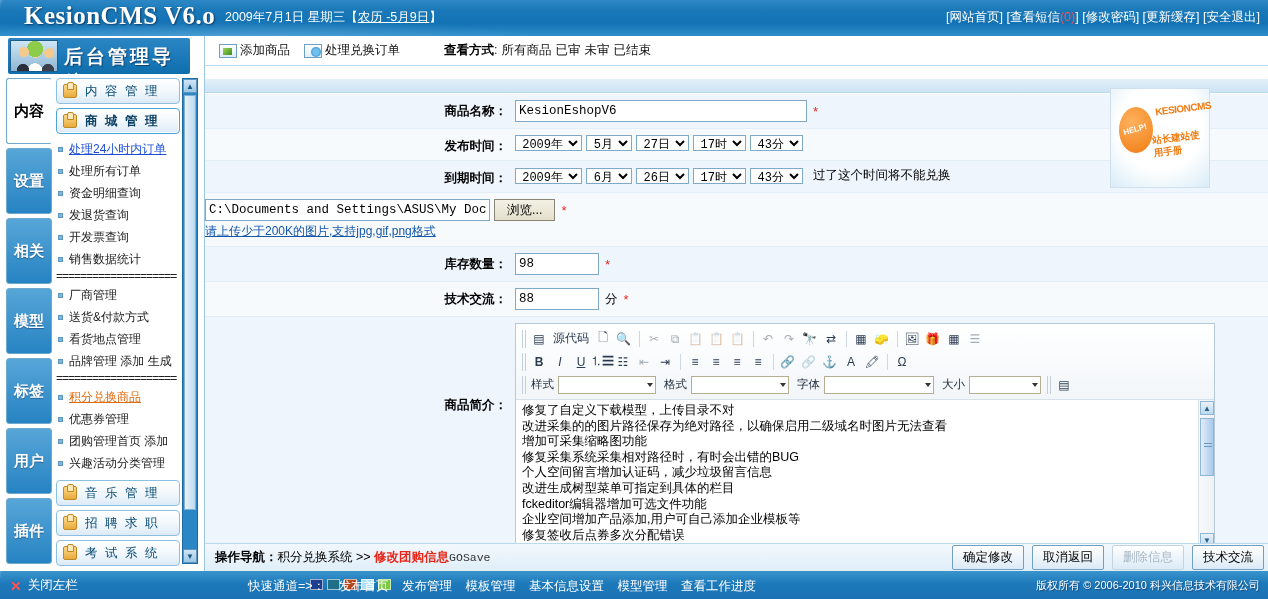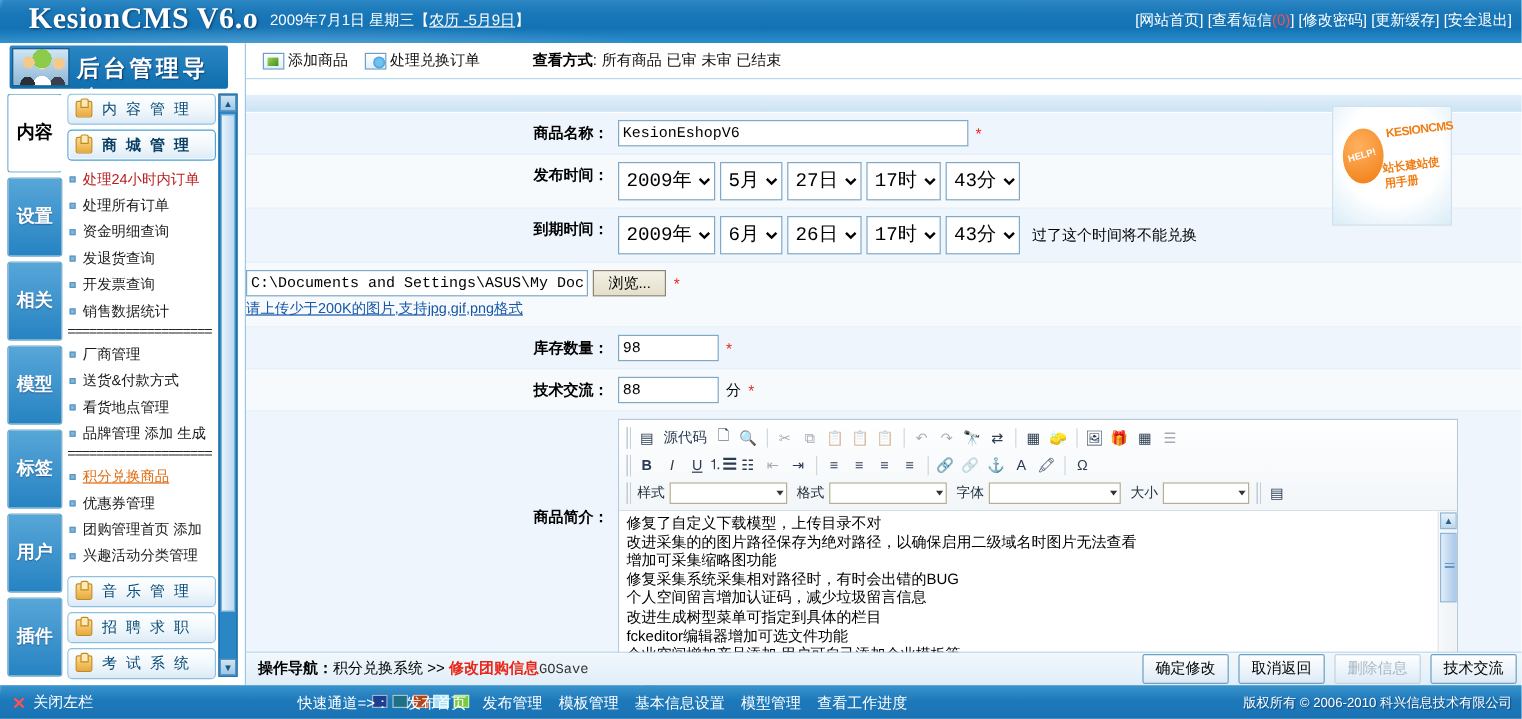--- a/index.html
+++ b/index.html
@@ -133,21 +133,21 @@
 
   .mi {
     height: 22px; display:flex; align-items:center;
     font-size: 12px; color:#1a1a1a; cursor:pointer; padding-left: 2px;
   }
   .mi .dot {
     width:5px;height:5px;background:#7fb6dd;border:1px solid #5c95c0;
     margin-right:6px; flex:none;
   }
   .mi .t { white-space: nowrap; }
-  .mi.red .t { color:#b91c1c; }
+  .mi.red .t { color:#1d4ed8;text-decoration:underline; }
   .mi.orange .t { color:#e06b10; text-decoration: underline; }
   .sep {
     height: 14px; font-size: 12px; color:#222; letter-spacing:-1px;
     overflow:hidden; white-space:nowrap; line-height:12px;
   }
 
   
   #sb-scroll {
     position:absolute; right: 6px; top: 42px; width: 16px; height: 486px;
     background:#2a86c4; border:1px solid #1b6ca6;
@@ -224,23 +224,24 @@
   .fval { flex:1; padding: 6px 0 6px 0; display:flex; align-items:center; flex-wrap:wrap; }
   .req { color:#e8271a; margin-left:6px; font-size:13px; }
   .hintlink { color:#1657a8; font-size:12px; text-decoration:underline; margin-top:2px; }
 
   input[type=text] {
     font-family:"Liberation Mono", monospace; font-size:12.5px;
     border:1px solid #7fa9c6; padding:2px 3px; background:#fff; color:#000;
     height:22px;
   }
   select {
-    font-family:"Liberation Mono", monospace; font-size:16px;
-    border:1px solid #7fa9c6; background:#fff; height:32px; padding:1px 2px;
+    font-family:"Liberation Mono", monospace; font-size:12px;
+    border:1px solid #7fa9c6; background:#fff; height:16px; padding:1px 2px;
     margin-right:4px;
+    text-align:right;
   }
   .browse-btn {
     font-family:"Liberation Sans",sans-serif; font-size:12.5px;
     background: linear-gradient(180deg,#f4f1e6,#e4dfcb);
     border:1px solid #8a8575; padding:2px 12px; margin-left:4px; cursor:pointer;
     height:22px;
   }
   .tailtext { margin-left:6px; font-size:12.5px; color:#000; }
 
   

